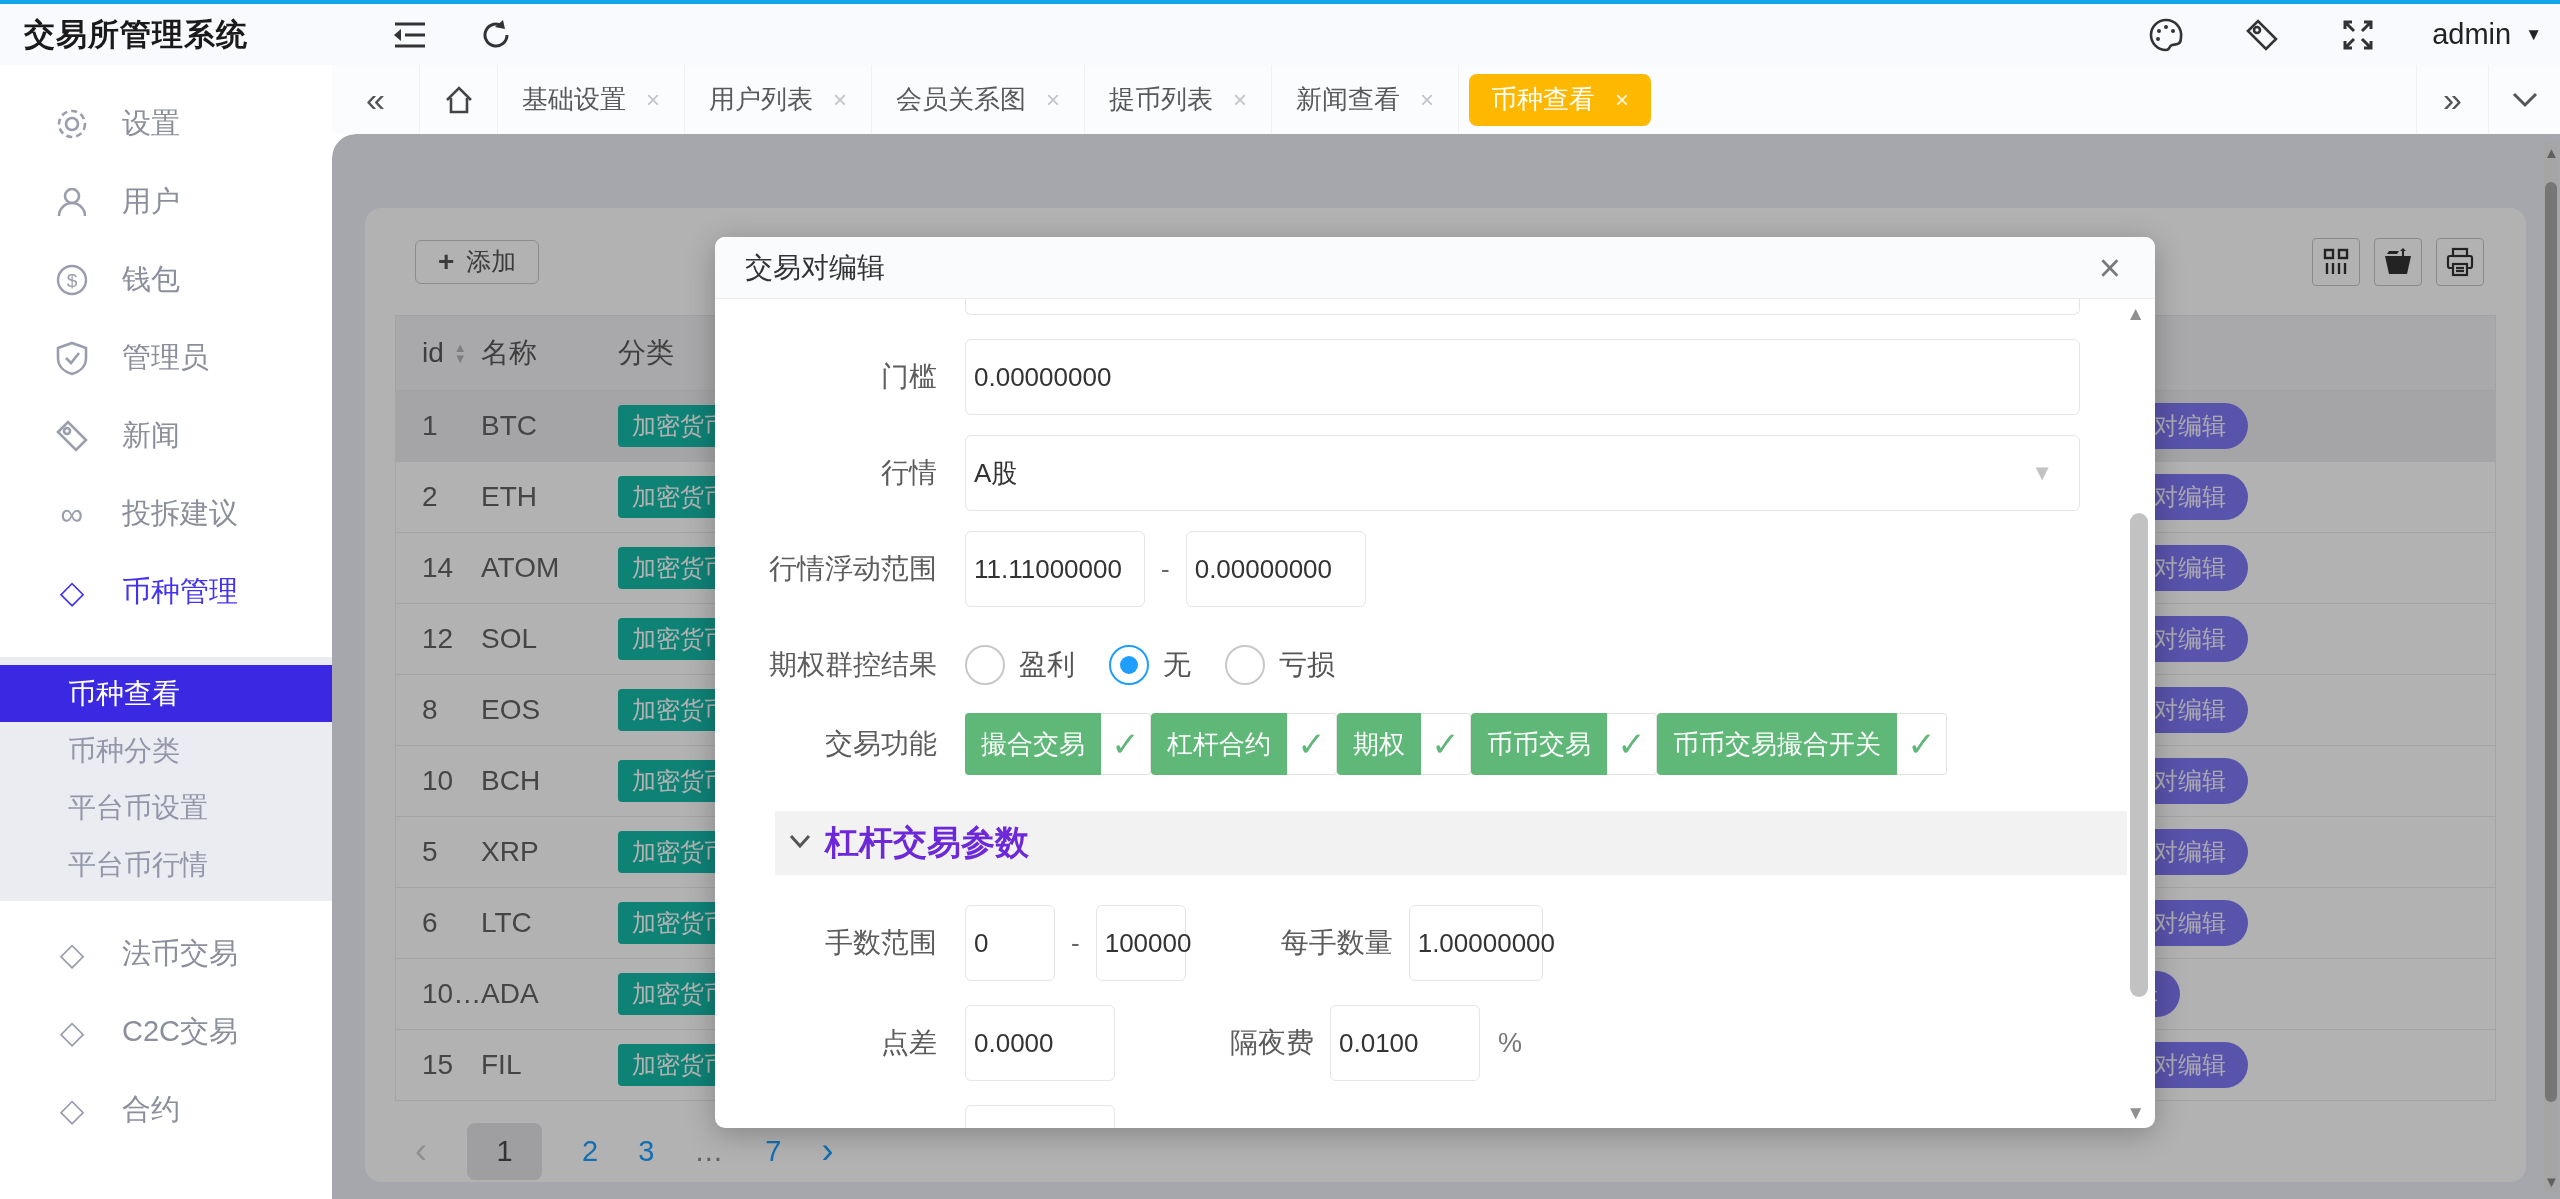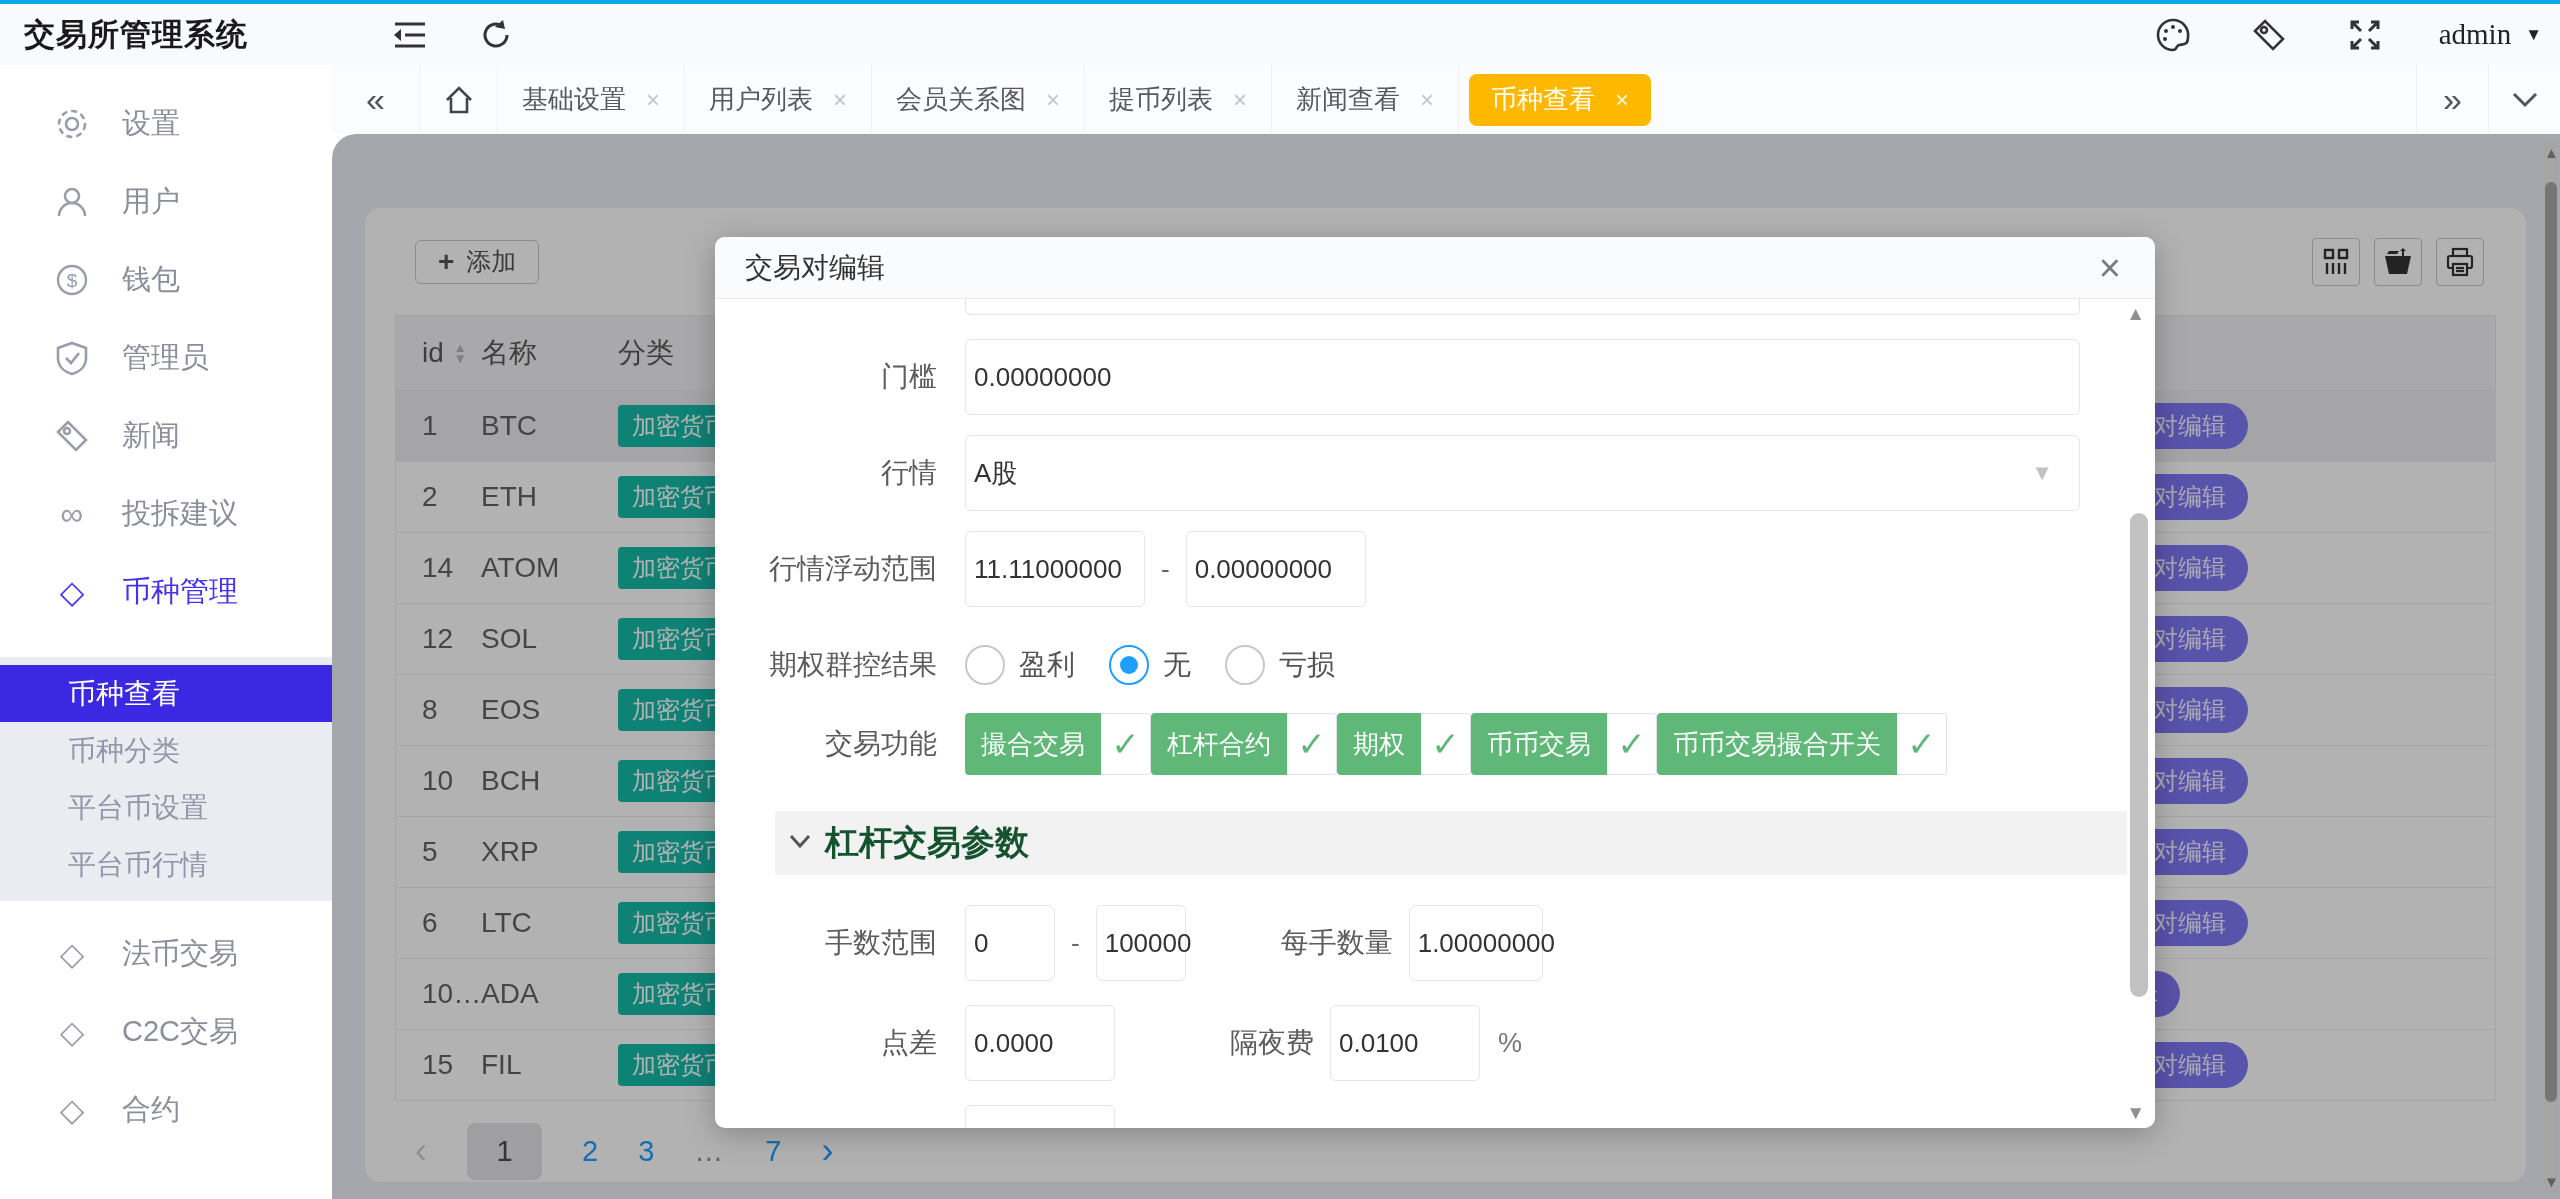--- a/index.html
+++ b/index.html
@@ -7,21 +7,21 @@
     font-family:"Liberation Sans", sans-serif; background:#ffffff; }
 
   
   .header { position:absolute; left:0; top:0; width:2560px; height:65px;
     background:#f9fafd; border-top:4px solid #0ea5e9; display:flex; align-items:center; z-index:60;}
   .app-title { font-size:31px; font-weight:bold; color:#1a1a1a; margin-left:24px; letter-spacing:1px;}
   .hicon { width:44px; height:44px; display:flex; align-items:center; justify-content:center; color:#333; cursor:pointer;}
   .hicon svg { display:block; }
   .hicon.collapse { margin-left:140px; }
   .hicon.refresh { margin-left:42px; }
-  .header-right { position:absolute; right:18px; top:0; height:61px; display:flex; align-items:center; gap:52px;font-family:Liberation Serif, serif;}
+  .header-right { position:absolute; right:18px; top:0; height:61px; display:flex; align-items:center; gap:52px;}
   .admin-box { display:flex; align-items:center; gap:14px; font-size:29px; color:#222; cursor:pointer;}
   .admin-caret { font-size:17px; color:#222; }
 
   
   .sidebar { position:absolute; left:0; top:65px; width:332px; height:1134px; background:#ffffff; z-index:55; padding-top:20px;}
   .side-item { height:78px; display:flex; align-items:center; padding-left:52px; color:#8b8e9b; font-size:29px; cursor:pointer;}
   .side-item .sicon { width:40px; height:40px; margin-right:30px; display:flex; align-items:center; justify-content:center; font-size:32px; color:#9a9dab;}
   .side-item.active { color:#4433ee; }
   .side-item.active .sicon { color:#4433ee; }
   .submenu { background:#ebebf2; margin-top:26px; padding:8px 0; }
@@ -122,21 +122,21 @@
   .chip { display:flex; height:62px; cursor:pointer; }
   .chip .chip-label { background:#5fb878; color:#fff; font-size:26px; display:flex; align-items:center;
     padding:0 16px; border-radius:4px 0 0 4px;}
   .chip .chip-check { width:50px; background:#fff; border:1px solid #e3e3e3; border-left:none;
     border-radius:0 4px 4px 0; display:flex; align-items:center; justify-content:center;
     color:#5fb878; font-size:34px;}
 
   .section-bar { height:64px; background:#f2f2f2; margin:30px 28px 30px 60px; display:flex; align-items:center;
     padding-left:14px; gap:14px; cursor:pointer;}
   .section-bar .scaret { color:#666; }
-  .section-bar .stitle { font-size:34px; font-weight:bold; color:#14532d; }
+  .section-bar .stitle { font-size:34px; font-weight:bold; color:#6d28d9; }
 
   .modal-scroll-up { position:absolute; right:10px; top:4px; font-size:19px; color:#909090;}
   .modal-scroll-down { position:absolute; right:10px; bottom:4px; font-size:19px; color:#909090;}
   .modal-thumb { position:absolute; right:7px; top:214px; width:18px; height:484px; background:#c2c2c2; border-radius:9px;}
 
   .w180 { width:180px; } .w90 { width:90px; } .w130 { width:134px; } .w150 { width:150px; }
   .ml95 { margin-left:95px; } .ml115 { margin-left:115px; }
   .lbl-inline { font-size:28px; color:#5c5c5c; }
 </style>
 </head>

